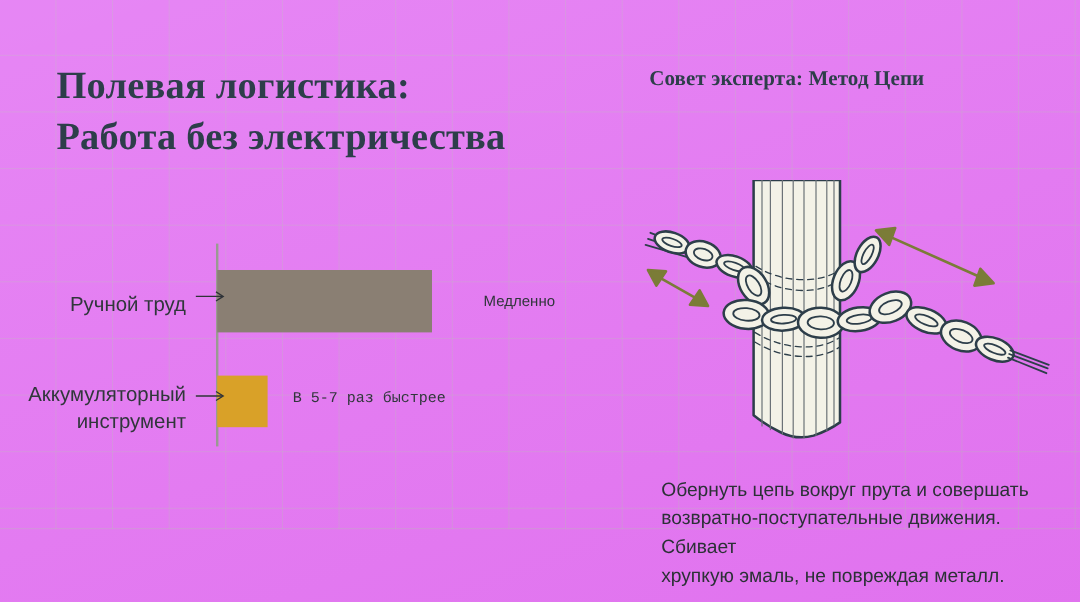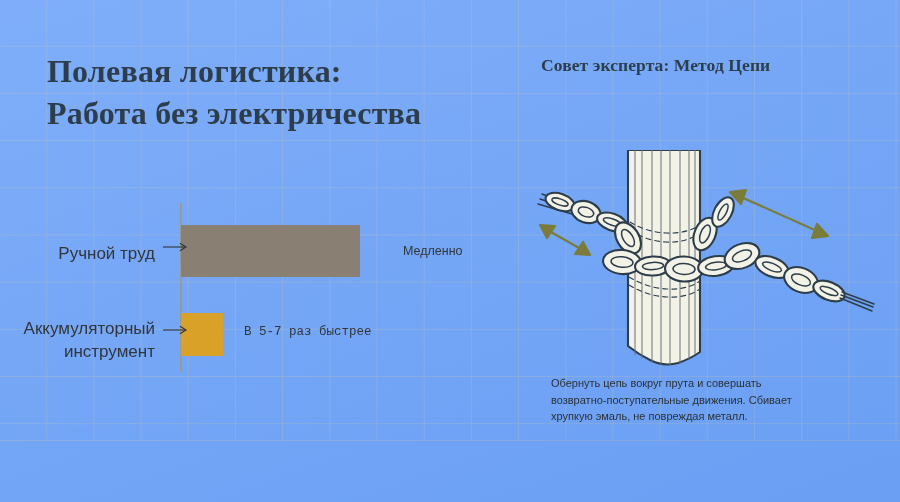--- a/index.html
+++ b/index.html
@@ -5,21 +5,21 @@
   html,body{margin:0;padding:0;}
   body{
     width:900px;height:502px;overflow:hidden;
     background:#f6f6f1;
     font-family:"Liberation Sans", sans-serif;
     position:relative;
   }
   #stage{
     position:absolute;inset:0;
     width:900px;height:502px;
-    background:#3b82f6;
+    background:#d946ef;
   }
   
   .grid-layer{
     position:absolute;left:0;top:0;width:900px;height:441px;
     background-image:
       linear-gradient(to right, rgba(160,165,155,.30) 1px, transparent 1px),
       linear-gradient(to bottom, rgba(160,165,155,.30) 1px, transparent 1px);
     background-size:47.2px 47.2px;
     background-position:-1px -1.5px;
     pointer-events:none;
@@ -93,22 +93,22 @@
   }
   .val-manual{left:367px;top:244px;margin-left:36px;}
   .val-cordless{left:244px;top:325px;font-family:Liberation Mono, monospace;}
 
   
   .illo{position:absolute;left:520px;top:150px;width:370px;height:225px;}
   .illo svg{display:block;width:370px;height:225px;}
 
   
   .caption{
-    position:absolute;left:551px;top:375px;width:330px;
-    font-size:11px;line-height:1.5;color:#2b3136;
+    position:absolute;left:551px;top:397px;width:330px;
+    font-size:16px;line-height:1.5;color:#2b3136;
     white-space:pre-line;
   }
 </style>
 </head>
 <body>
 
 <div id="stage">
 
   <div class="grid-layer"></div>
   <div class="grid-bottom-edge"></div>

